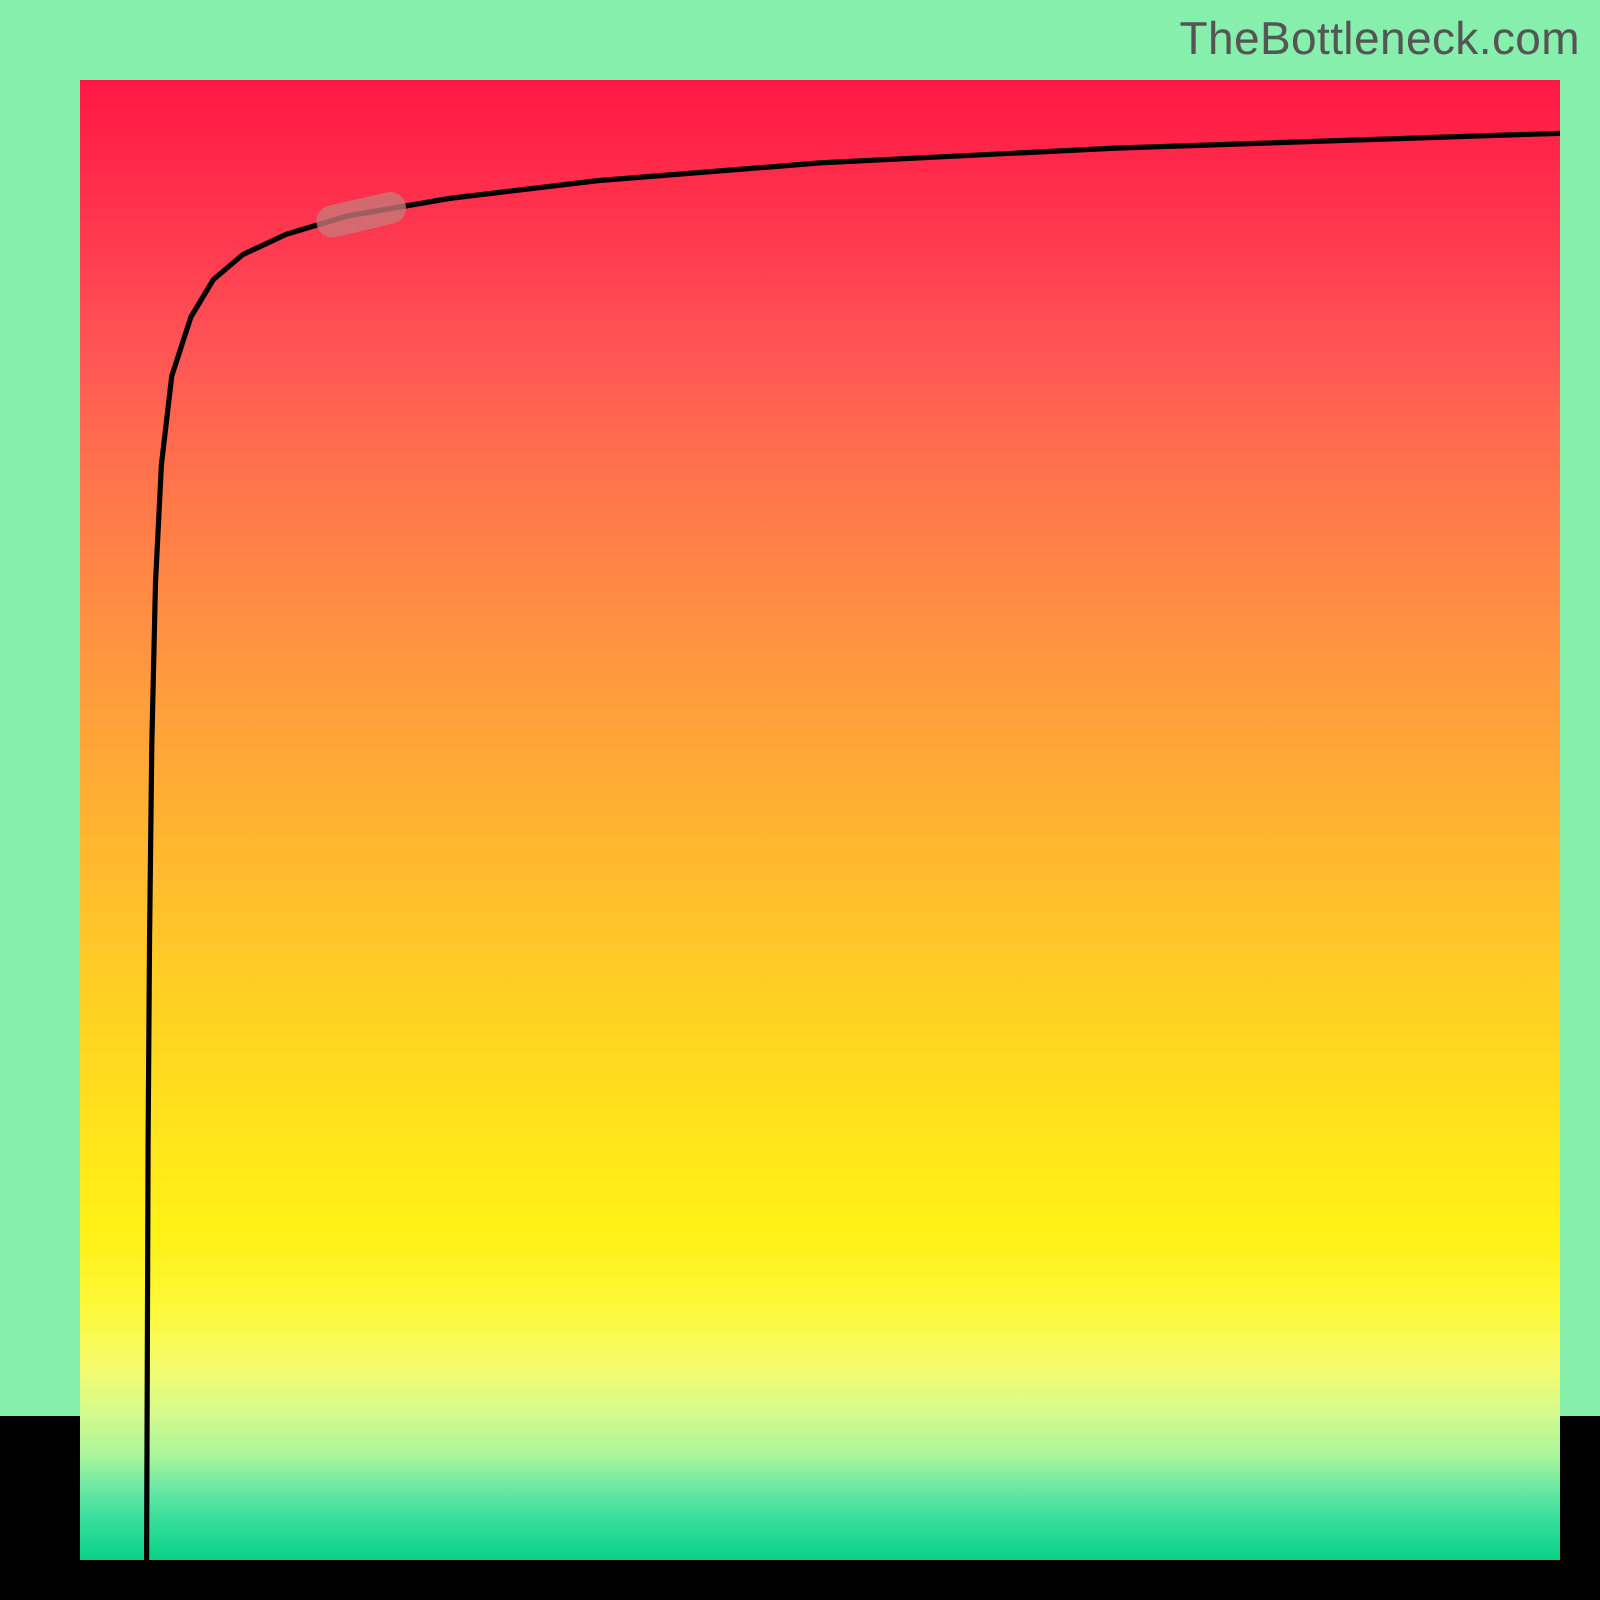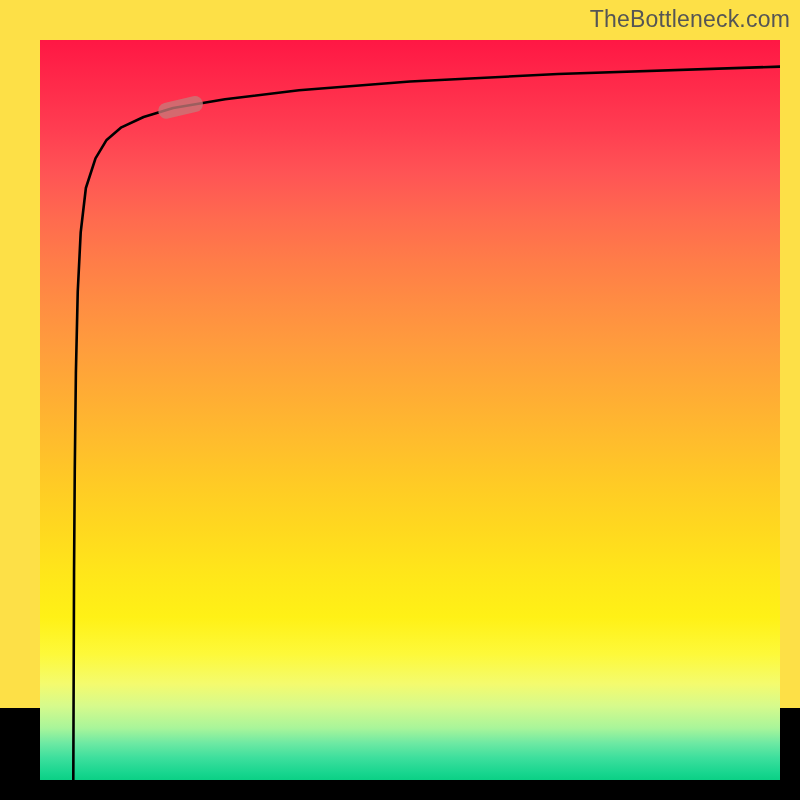--- a/index.html
+++ b/index.html
@@ -8,21 +8,21 @@
     width: 800px;
     height: 800px;
     background: #000;
     font-family: Arial, Helvetica, sans-serif;
     overflow: hidden;
   }
   .stage {
     position: relative;
     width: 800px;
     height: 708px;
-    background: #fde047;
+    background: #86efac;
   }
   .plot-area {
     position: absolute;
     left: 40px;
     top: 40px;
     width: 740px;
     height: 740px;
     
     background: linear-gradient(to bottom,
       #ff1744 0%,

